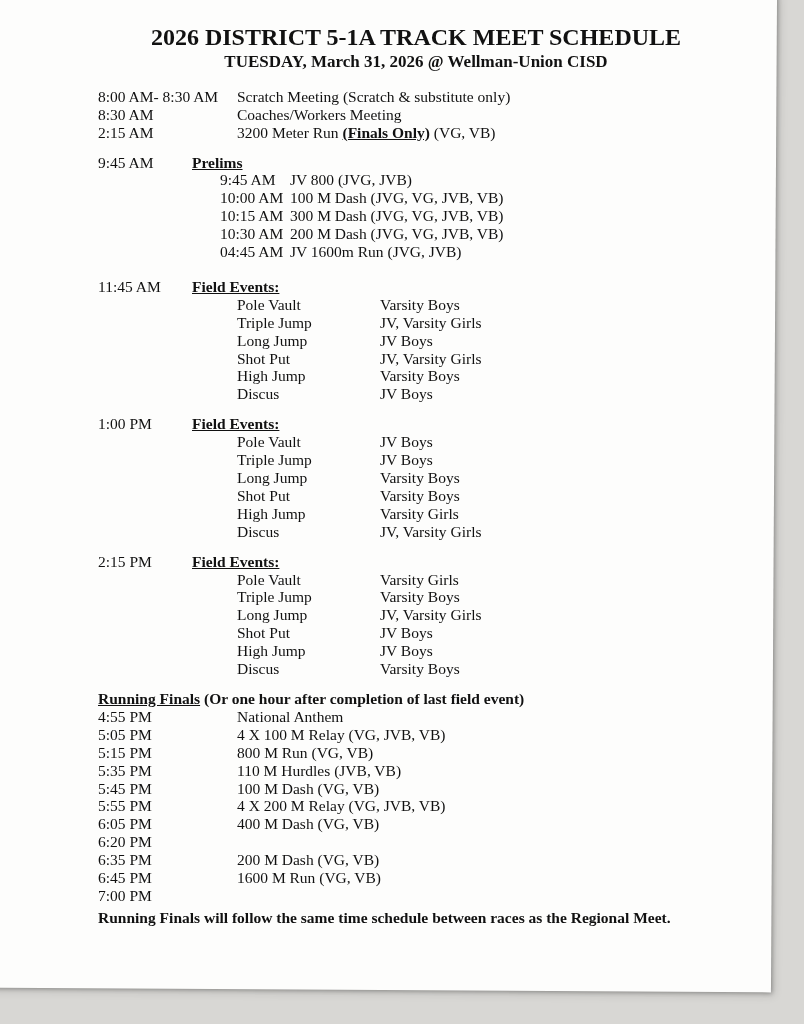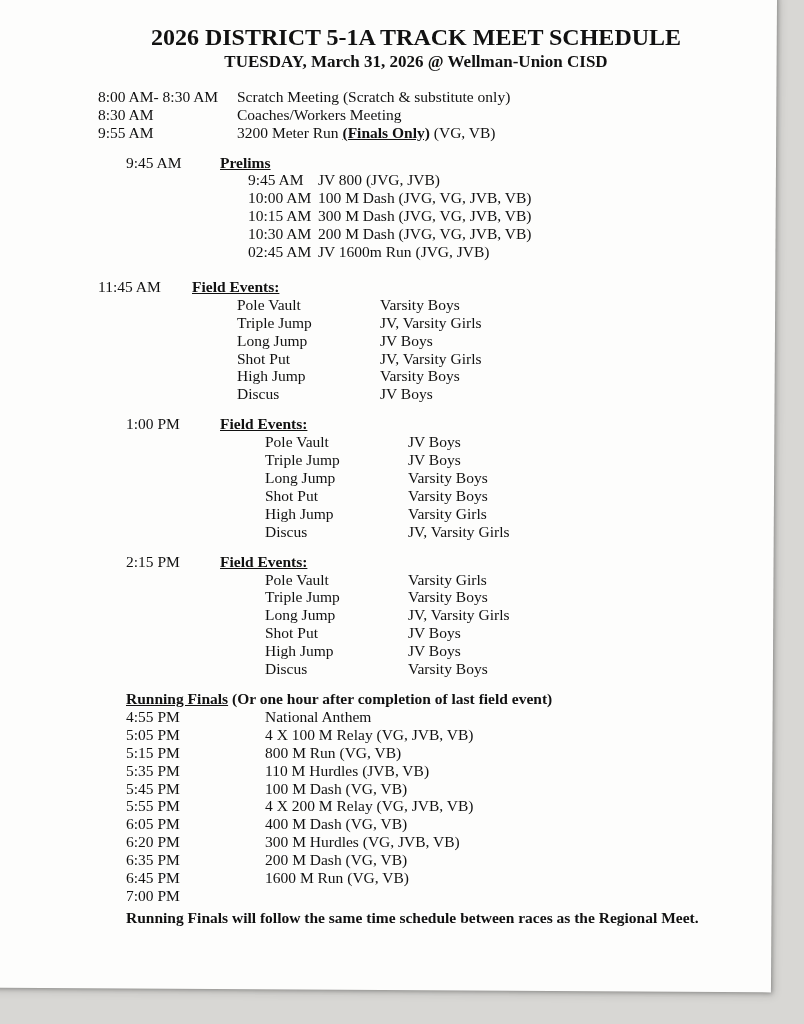--- a/index.html
+++ b/index.html
@@ -36,21 +36,21 @@
   .row { display:flex; }
   .ct139 { flex:0 0 139px; }
   .ct94  { flex:0 0 94px; }
   .ct70  { flex:0 0 70px; }
   .ce143 { flex:0 0 143px; }
   .hd { font-weight:bold; text-decoration:underline; }
   .bu { font-weight:bold; text-decoration:underline; }
   .bold { font-weight:bold; }
   .prelim-rows { margin-left:122px; }
   .session-rows { margin-left:139px; }
-  .mt12 { margin-top:12px;margin-left:28px; }
+  .mt12 { margin-top:12px; }
   .mt17 { margin-top:17px; }
   .mt4 { margin-top:4px; }
 </style>
 </head>
 <body>
 
 <div class="paper"></div>
 
 <div class="content">
 
@@ -64,21 +64,21 @@
     <div>
       <div class="row">
         <span class="ct139">8:00 AM- 8:30 AM</span>
         <span>Scratch Meeting (Scratch &amp; substitute only)</span>
       </div>
       <div class="row">
         <span class="ct139">8:30 AM</span>
         <span>Coaches/Workers Meeting</span>
       </div>
       <div class="row">
-        <span class="ct139">9:55 AM</span>
+        <span class="ct139">2:15 AM</span>
         <span><span>3200 Meter Run </span><span class="bu">(Finals Only)</span><span> (VG, VB)</span></span>
       </div>
     </div>
 
     <div class="mt12">
       <div class="row">
         <span class="ct94">9:45 AM</span>
         <span class="hd">Prelims</span>
       </div>
       <div class="prelim-rows">
@@ -92,21 +92,21 @@
         </div>
         <div class="row">
           <span class="ct70">10:15 AM</span>
           <span>300 M Dash (JVG, VG, JVB, VB)</span>
         </div>
         <div class="row">
           <span class="ct70">10:30 AM</span>
           <span>200 M Dash (JVG, VG, JVB, VB)</span>
         </div>
         <div class="row">
-          <span class="ct70">02:45 AM</span>
+          <span class="ct70">04:45 AM</span>
           <span>JV 1600m Run (JVG, JVB)</span>
         </div>
       </div>
     </div>
 
     <div class="mt17">
       <div class="row">
         <span class="ct94">11:45 AM</span>
         <span class="hd">Field Events:</span>
       </div>
@@ -231,21 +231,20 @@
       <div class="row">
         <span class="ct139">5:55 PM</span>
         <span>4 X 200 M Relay (VG, JVB, VB)</span>
       </div>
       <div class="row">
         <span class="ct139">6:05 PM</span>
         <span>400 M Dash (VG, VB)</span>
       </div>
       <div class="row">
         <span class="ct139">6:20 PM</span>
-        <span>300 M Hurdles (VG, JVB, VB)</span>
       </div>
       <div class="row">
         <span class="ct139">6:35 PM</span>
         <span>200 M Dash (VG, VB)</span>
       </div>
       <div class="row">
         <span class="ct139">6:45 PM</span>
         <span>1600 M Run (VG, VB)</span>
       </div>
       <div class="row">

